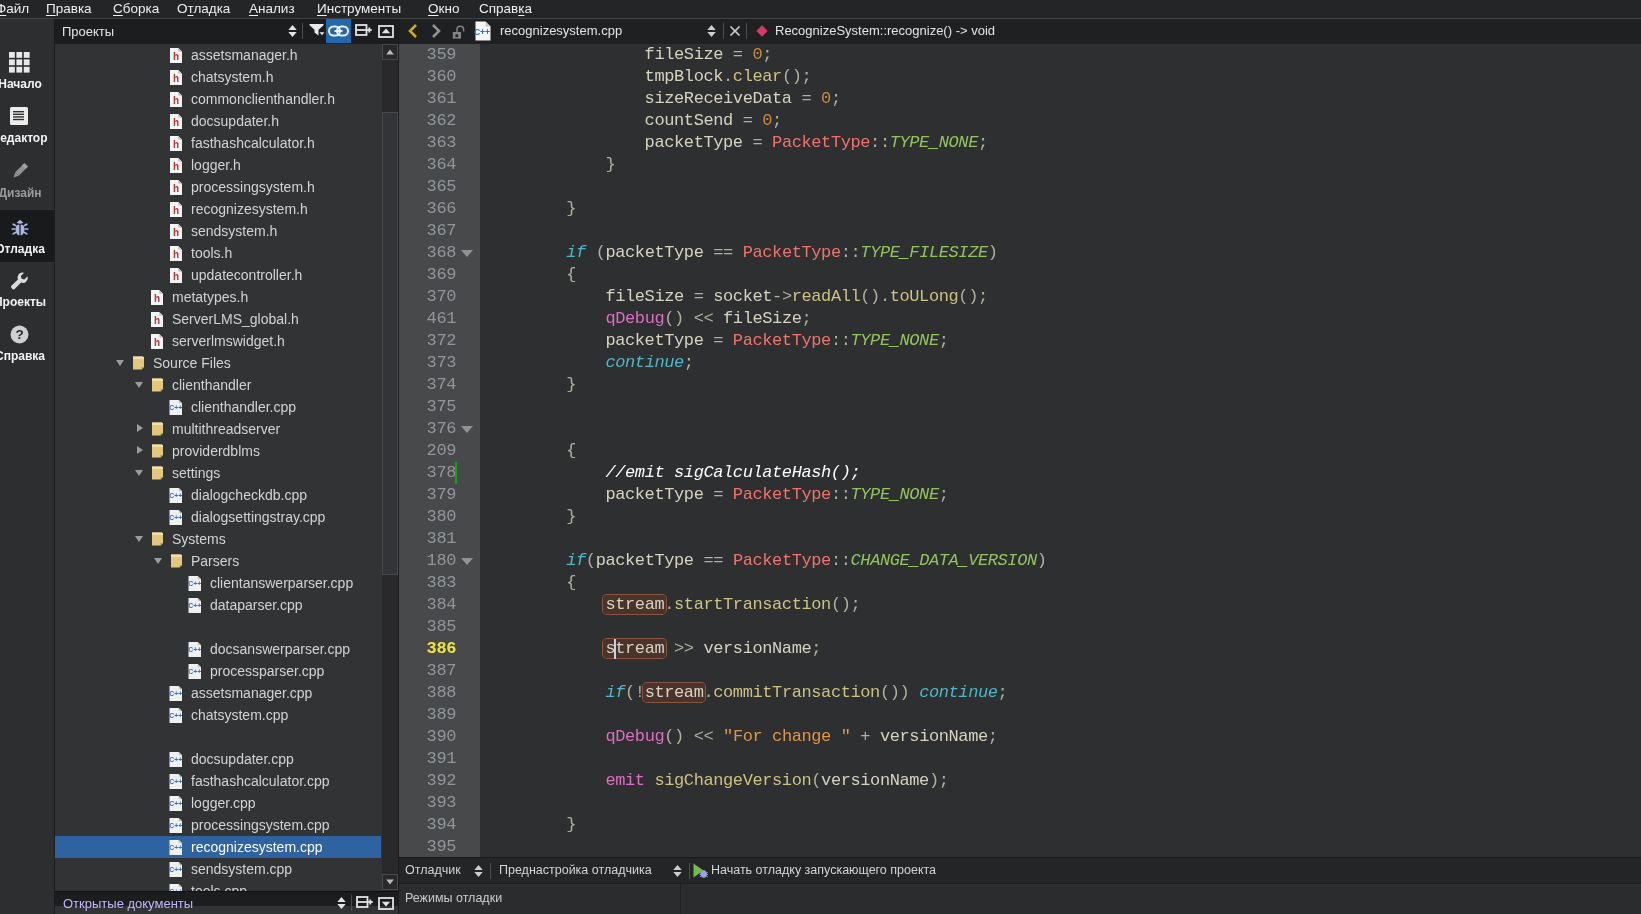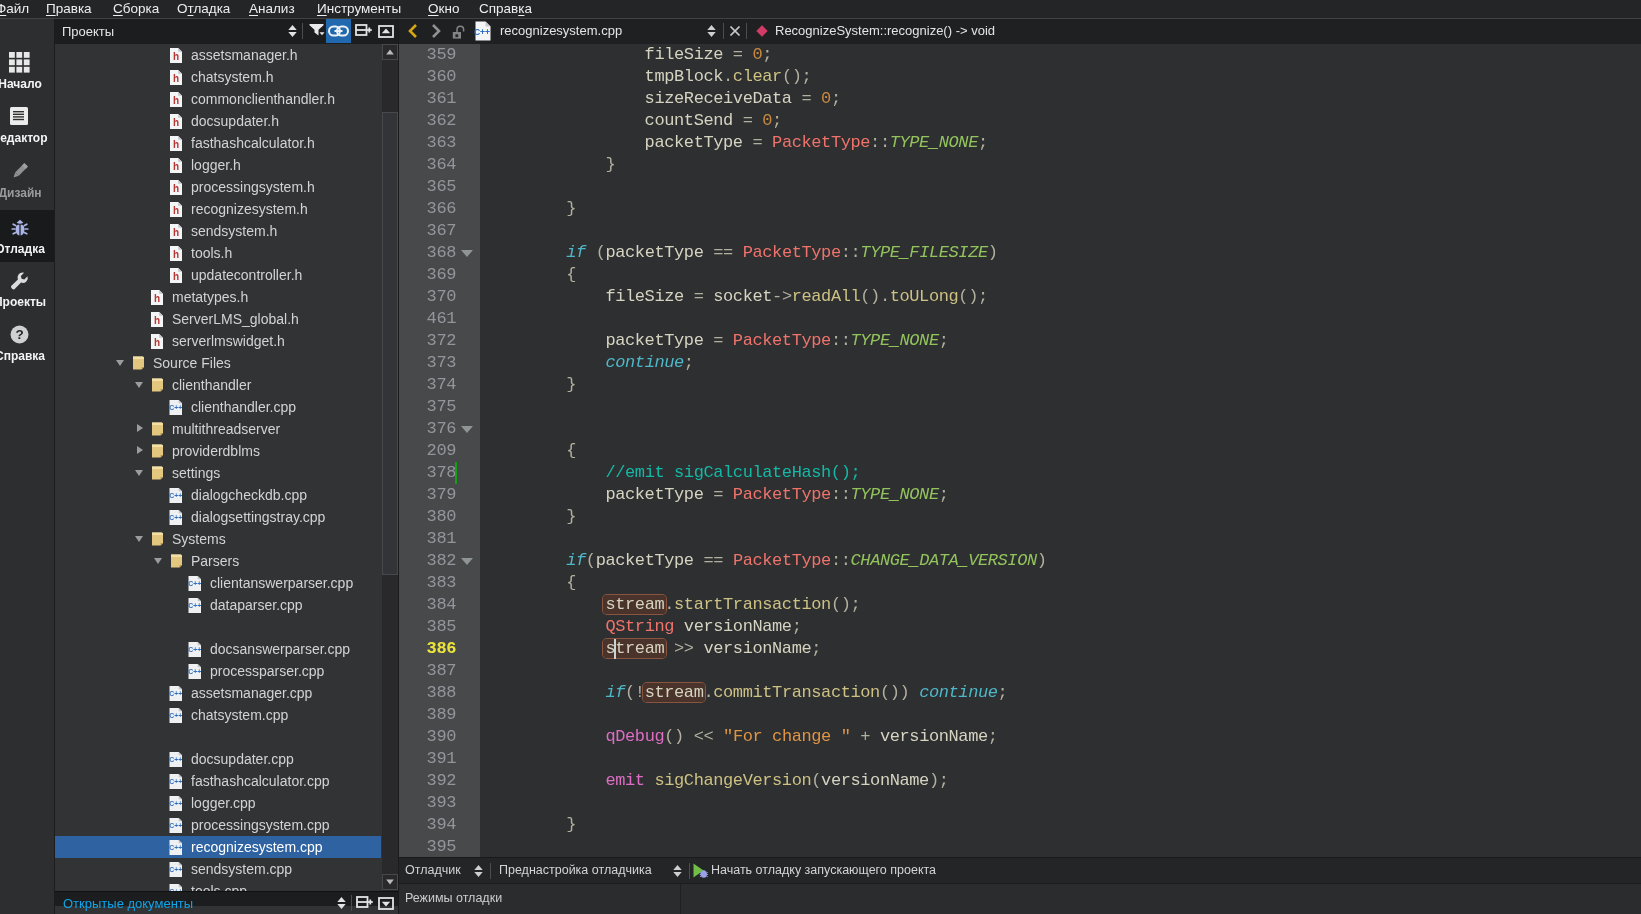--- a/index.html
+++ b/index.html
@@ -22,21 +22,21 @@
 #tree{position:absolute;left:0;top:25px;width:326px;height:847px;overflow:hidden}
 .trow{position:absolute;left:0;width:326px;height:22px;color:#d2d3d4;font-size:14px;white-space:nowrap}
 .trow.selrow{background:#2e62a1;color:#ffffff}
 .tlabel{position:absolute;top:2.5px}
 .ticon{position:absolute;top:3px}
 .arr-d{position:absolute;width:0;height:0;border-left:4.5px solid transparent;
  border-right:4.5px solid transparent;border-top:6px solid #9a9da0;top:8px}
 .arr-r{position:absolute;width:0;height:0;border-top:4.5px solid transparent;
  border-bottom:4.5px solid transparent;border-left:6px solid #9a9da0;top:6px}
 #openhdr{position:absolute;left:0;top:872px;width:343px;height:15px;background:#1c1d1f;
- color:#0ea5e9;font-size:13px;border-top:1px solid #101011}
+ color:#c4b5fd;font-size:13px;border-top:1px solid #101011}
 #tscroll{position:absolute;left:327px;top:25px;width:16px;height:847px;background:#29292b}
 #vsep2{position:absolute;left:398px;top:19px;width:1px;height:895px;background:#1b1b1c}
 #tabbar{position:absolute;left:399px;top:19px;width:1242px;height:25px;background:#1e2022;
  color:#e2e4e6;font-size:13px}
 #editor{position:absolute;left:399px;top:44px;width:1242px;height:813px;background:#2d2f31}
 #gutter{position:absolute;left:0;top:0;width:81px;height:813px;background:#47494b}
 .gnum{position:absolute;left:0;width:57px;height:22px;text-align:right;color:#92969a;
  font-family:"Liberation Mono",monospace;font-size:17px;letter-spacing:-0.4px;line-height:22px}
 .gnum.cur{color:#ece43a;font-weight:700}
 .fold{position:absolute;left:62px;width:0;height:0;border-left:6px solid transparent;
@@ -46,21 +46,21 @@
 #code pre{position:absolute;left:47px;height:22px;line-height:22px;white-space:pre;
  font-family:inherit;color:#d6d3c0}
 .k{color:#4fb8c8;font-style:italic}
 .t{color:#f0736b}
 .e{color:#93c35c;font-style:italic}
 .m{color:#dd6ec4}
 .nu{color:#c8893f}
 .s{color:#e09545}
 .p{color:#b3af9f}
 .fn{color:#cdc183}
-.cm{color:#14b8a6;}
+.cm{color:#ffffff;font-style:italic}
 .hl{background:#49332b;box-shadow:0 0 0 1px #8a5540;border-radius:4px;padding:0 2px;margin:0 -2px}
 #dbg1{position:absolute;left:399px;top:857px;width:1242px;height:26px;background:#232527;
  color:#d2d4d6;font-size:12.5px;border-top:1px solid #191a1b}
 #dbg2{position:absolute;left:399px;top:883px;width:1242px;height:31px;background:#2b2c2e;
  color:#cbcdcf;font-size:12.5px;border-top:1px solid #1c1d1e}
 .vl{position:absolute;width:1px;background:#4b4d4f}
 </style></head>
 <body>
 <div id="menubar">
     <span class="mi" style="left:-4px"><u>Ф</u>айл</span>
@@ -555,21 +555,21 @@
 <div class="gnum" style="top:286px">372</div>
 <div class="gnum" style="top:308px">373</div>
 <div class="gnum" style="top:330px">374</div>
 <div class="gnum" style="top:352px">375</div>
 <div class="gnum" style="top:374px">376</div>
 <div class="gnum" style="top:396px">209</div>
 <div class="gnum" style="top:418px">378</div>
 <div class="gnum" style="top:440px">379</div>
 <div class="gnum" style="top:462px">380</div>
 <div class="gnum" style="top:484px">381</div>
-<div class="gnum" style="top:506px">382</div>
+<div class="gnum" style="top:506px">180</div>
 <div class="gnum" style="top:528px">383</div>
 <div class="gnum" style="top:550px">384</div>
 <div class="gnum" style="top:572px">385</div>
 <div class="gnum cur" style="top:594px">386</div>
 <div class="gnum" style="top:616px">387</div>
 <div class="gnum" style="top:638px">388</div>
 <div class="gnum" style="top:660px">389</div>
 <div class="gnum" style="top:682px">390</div>
 <div class="gnum" style="top:704px">391</div>
 <div class="gnum" style="top:726px">392</div>
@@ -587,33 +587,33 @@
 <pre style="top:44px">            sizeReceiveData <span class="p">=</span> <span class="nu">0</span><span class="p">;</span></pre>
 <pre style="top:66px">            countSend <span class="p">=</span> <span class="nu">0</span><span class="p">;</span></pre>
 <pre style="top:88px">            packetType <span class="p">=</span> <span class="t">PacketType</span><span class="p">::</span><span class="e">TYPE_NONE</span><span class="p">;</span></pre>
 <pre style="top:110px">        <span class="p">}</span></pre>
 <pre style="top:132px"></pre>
 <pre style="top:154px">    <span class="p">}</span></pre>
 <pre style="top:176px"></pre>
 <pre style="top:198px">    <span class="k">if</span> <span class="p">(</span>packetType <span class="p">==</span> <span class="t">PacketType</span><span class="p">::</span><span class="e">TYPE_FILESIZE</span><span class="p">)</span></pre>
 <pre style="top:220px">    <span class="p">{</span></pre>
 <pre style="top:242px">        fileSize <span class="p">=</span> socket<span class="p">-&gt;</span><span class="fn">readAll</span><span class="p">().</span><span class="fn">toULong</span><span class="p">();</span></pre>
+<pre style="top:264px">        <span class="m">qDebug</span><span class="p">()</span> <span class="p">&lt;&lt;</span> fileSize<span class="p">;</span></pre>
 <pre style="top:286px">        packetType <span class="p">=</span> <span class="t">PacketType</span><span class="p">::</span><span class="e">TYPE_NONE</span><span class="p">;</span></pre>
 <pre style="top:308px">        <span class="k">continue</span><span class="p">;</span></pre>
 <pre style="top:330px">    <span class="p">}</span></pre>
 <pre style="top:352px"></pre>
 <pre style="top:396px">    <span class="p">{</span></pre>
 <pre style="top:418px">        <span class="cm">//emit sigCalculateHash();</span></pre>
 <pre style="top:440px">        packetType <span class="p">=</span> <span class="t">PacketType</span><span class="p">::</span><span class="e">TYPE_NONE</span><span class="p">;</span></pre>
 <pre style="top:462px">    <span class="p">}</span></pre>
 <pre style="top:484px"></pre>
 <pre style="top:506px">    <span class="k">if</span><span class="p">(</span>packetType <span class="p">==</span> <span class="t">PacketType</span><span class="p">::</span><span class="e">CHANGE_DATA_VERSION</span><span class="p">)</span></pre>
 <pre style="top:528px">    <span class="p">{</span></pre>
 <pre style="top:550px">        <span class="hl">stream</span><span class="p">.</span><span class="fn">startTransaction</span><span class="p">();</span></pre>
-<pre style="top:572px">        <span class="t">QString</span> versionName<span class="p">;</span></pre>
 <pre style="top:594px">        <span class="hl">stream</span> <span class="p">&gt;&gt;</span> versionName<span class="p">;</span></pre>
 <pre style="top:616px"></pre>
 <pre style="top:638px">        <span class="k">if</span><span class="p">(!</span><span class="hl">stream</span><span class="p">.</span><span class="fn">commitTransaction</span><span class="p">())</span> <span class="k">continue</span><span class="p">;</span></pre>
 <pre style="top:660px"></pre>
 <pre style="top:682px">        <span class="m">qDebug</span><span class="p">()</span> <span class="p">&lt;&lt;</span> <span class="s">"For change "</span> <span class="p">+</span> versionName<span class="p">;</span></pre>
 <pre style="top:704px"></pre>
 <pre style="top:726px">        <span class="m">emit</span> <span class="fn">sigChangeVersion</span><span class="p">(</span>versionName<span class="p">);</span></pre>
 <pre style="top:748px"></pre>
 <pre style="top:770px">    <span class="p">}</span></pre>
 <pre style="top:792px"></pre>

